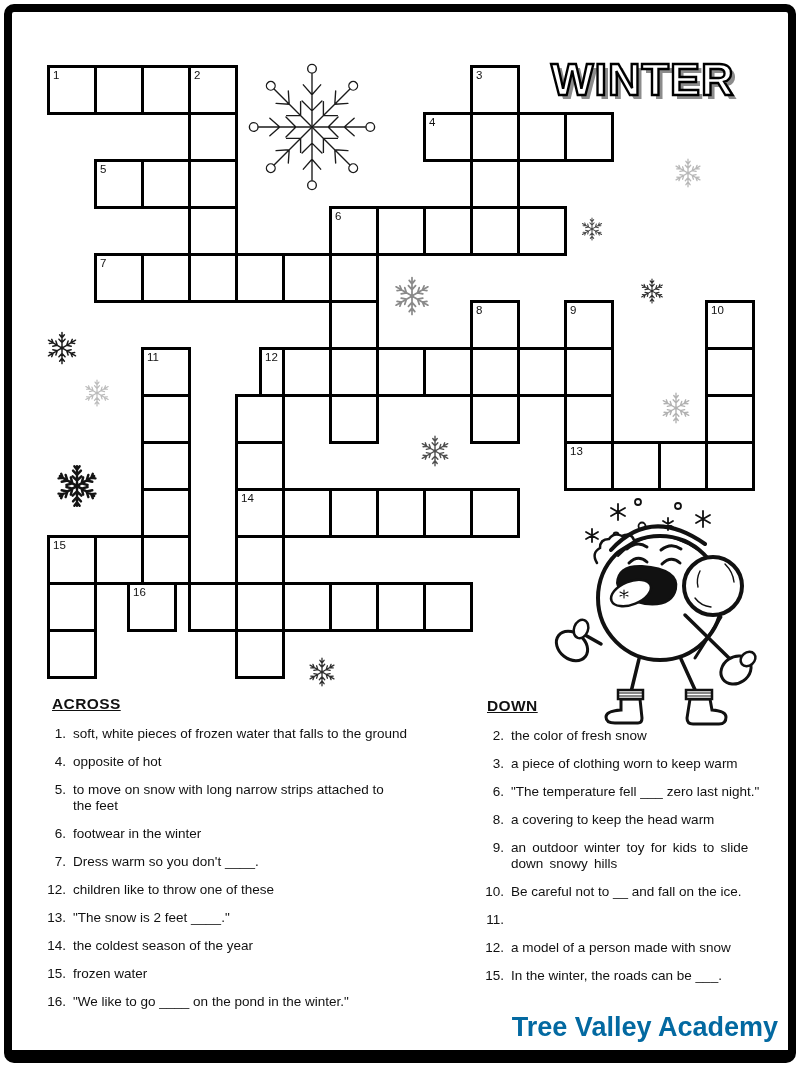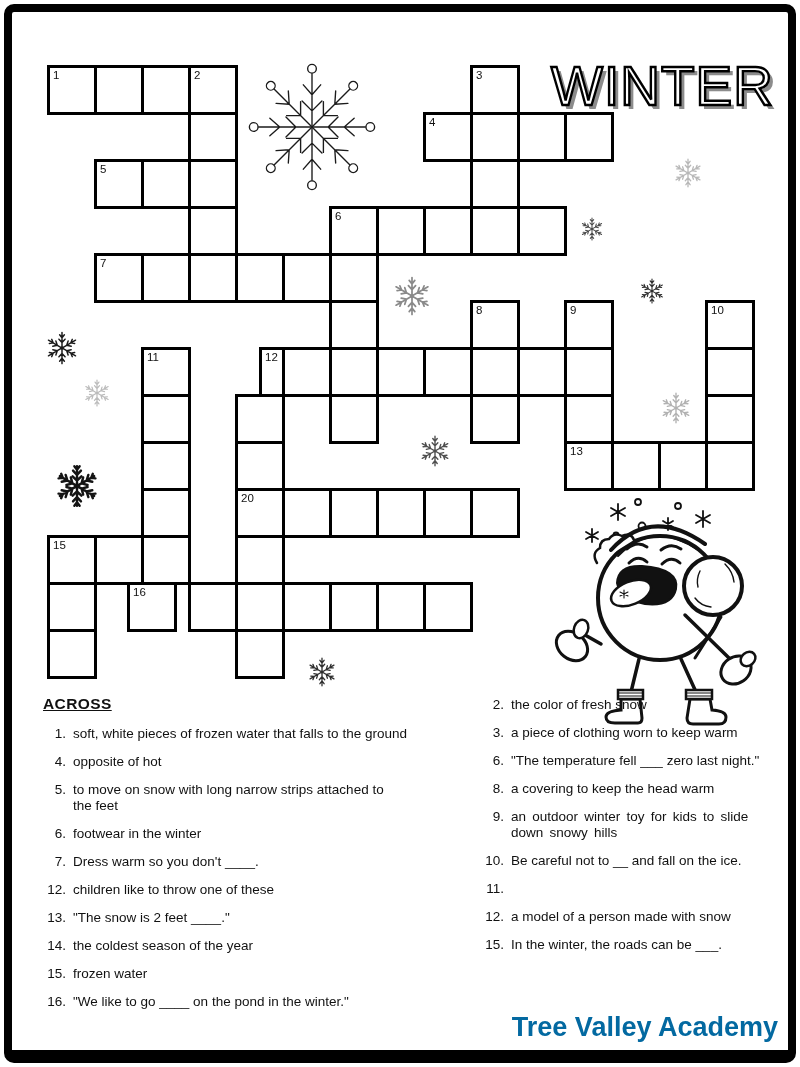--- a/index.html
+++ b/index.html
@@ -1,30 +1,30 @@
 <!DOCTYPE html>
 <html><head>
 <meta charset="utf-8">
 <style>
   html,body{margin:0;padding:0;background:#fff}
   .page{position:relative;width:800px;height:1067px;background:#fff;overflow:hidden;
         font-family:"Liberation Sans",sans-serif;color:#111}
   .frame{position:absolute;inset:4px;border:8px solid #000;border-bottom-width:13px;
          border-radius:10px;pointer-events:none}
-  .title{position:absolute;left:551px;top:54px;font-size:55px;font-weight:normal;letter-spacing:1px;
+  .title{position:absolute;left:551px;top:54px;font-size:45px;font-weight:bold;letter-spacing:1px;
          color:#fff;-webkit-text-stroke:2.4px #000;text-shadow:4px 4px 0 #8c8c8c;white-space:nowrap}
   .grid{position:absolute}
   .cell{position:absolute;width:50px;height:50px;border:3px solid #000;background:#fff;box-sizing:border-box}
   .cell .num{position:absolute;left:3px;top:1px;font-size:11.5px;line-height:1.15;color:#111}
   .sf{position:absolute;overflow:visible}
   .snowman{position:absolute;left:535px;top:486px}
   .clues{position:absolute}
   .clue-heading{font-size:15.5px;font-weight:bold;text-decoration:underline;letter-spacing:.4px;
                 margin:0 0 13px 0}
-  .across .clue-heading{margin-left:3px}
+  .across .clue-heading{margin-left:12px}
   .down .clue-heading{margin-left:9px}
   .clue{display:flex;align-items:flex-start;margin-bottom:12px;font-size:13.5px;line-height:16px}
   .clue-num{flex:none;width:26px;text-align:right;margin-right:7px}
   .clue-text{white-space:pre-wrap}
   .across .clue-text{max-width:386px}
   .down .clue-text{width:252px}
   .footer{position:absolute;top:1012px;right:22px;font-size:27px;font-weight:bold;white-space:nowrap}
 </style>
 </head>
 <body>
@@ -144,21 +144,21 @@
       <div class="cell" style="left: 94px; top: 376px;"></div>
       <div class="cell" style="left: 188px; top: 376px;"></div>
       <div class="cell" style="left: 517px; top: 376px; text-align: center;">
         <span class="num">13</span>
       </div>
       <div class="cell" style="left: 564px; top: 376px;"></div>
       <div class="cell" style="left: 611px; top: 376px;"></div>
       <div class="cell" style="left: 658px; top: 376px;"></div>
       <div class="cell" style="left: 94px; top: 423px;"></div>
       <div class="cell" style="left: 188px; top: 423px;">
-        <span class="num">20</span>
+        <span class="num">14</span>
       </div>
       <div class="cell" style="left: 235px; top: 423px;"></div>
       <div class="cell" style="left: 282px; top: 423px;"></div>
       <div class="cell" style="left: 329px; top: 423px;"></div>
       <div class="cell" style="left: 376px; top: 423px;"></div>
       <div class="cell" style="left: 423px; top: 423px;"></div>
       <div class="cell" style="left: 0px; top: 470px;">
         <span class="num">15</span>
       </div>
       <div class="cell" style="left: 47px; top: 470px;"></div>
@@ -265,20 +265,21 @@
           <div class="clue-text">frozen water</div>
         </div>
         <div class="clue">
           <span class="clue-num">16.</span>
           <div class="clue-text">"We like to go ____ on the pond in the winter."</div>
         </div>
       </div>
   </div>
 
   <div class="clues down" style="left:478px;top:697px;width:290px">
+    <div class="clue-heading">DOWN</div>
     <div id="down-list">
         <div class="clue">
           <span class="clue-num">2.</span>
           <div class="clue-text">the color of fresh snow</div>
         </div>
         <div class="clue">
           <span class="clue-num">3.</span>
           <div class="clue-text">a piece of clothing worn to keep warm</div>
         </div>
         <div class="clue">

